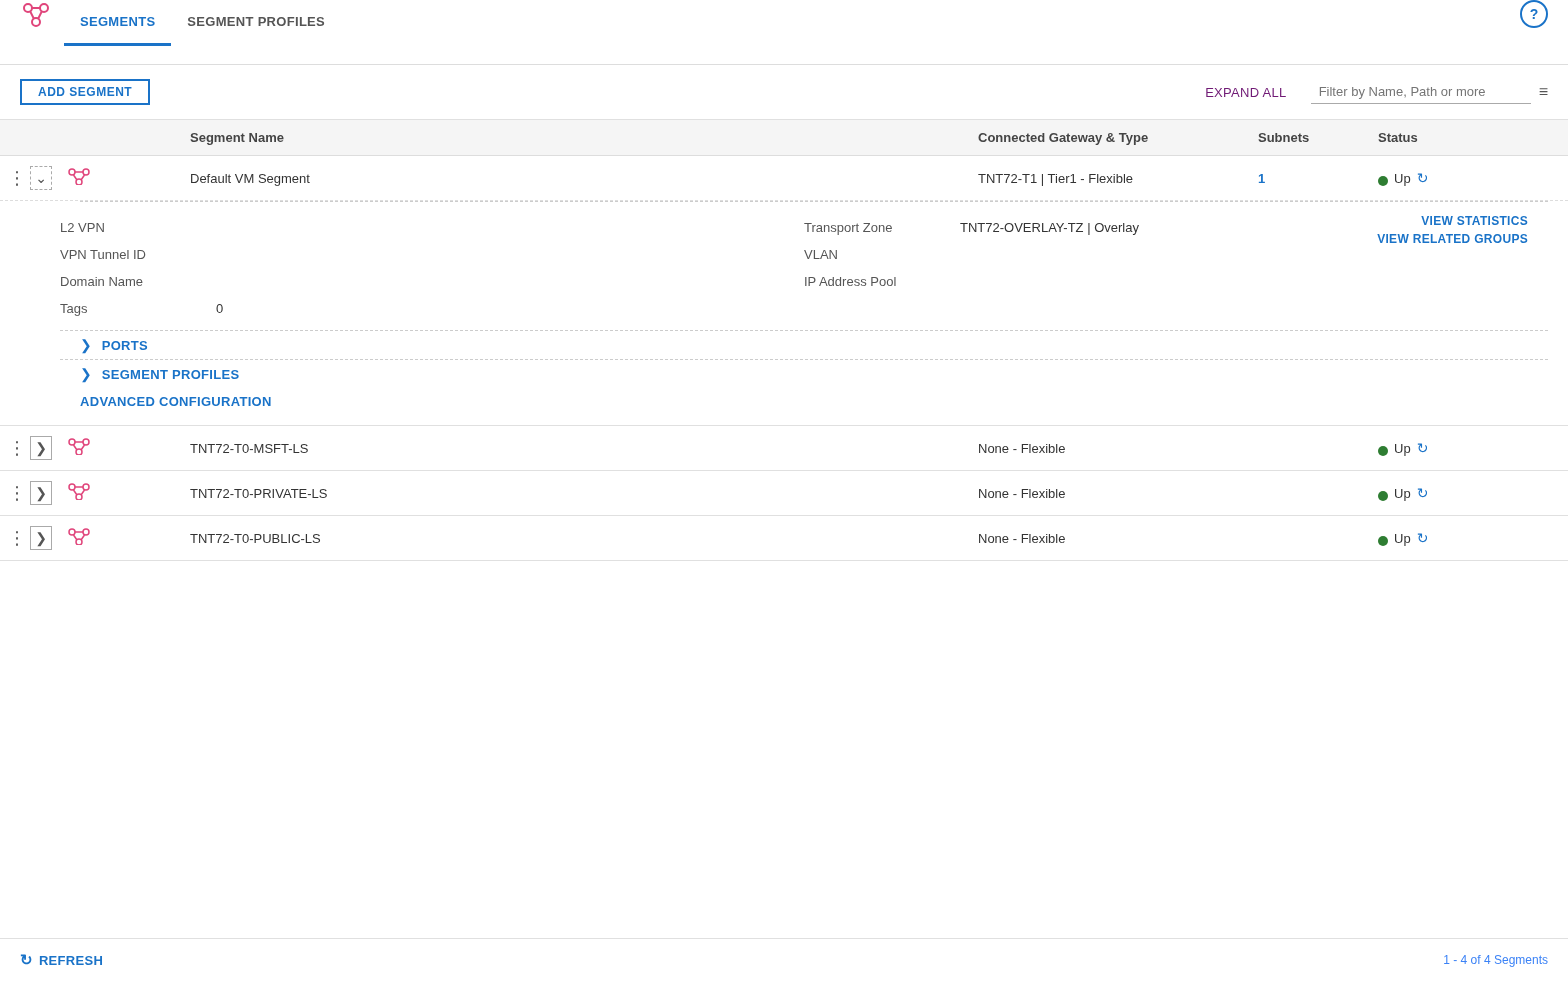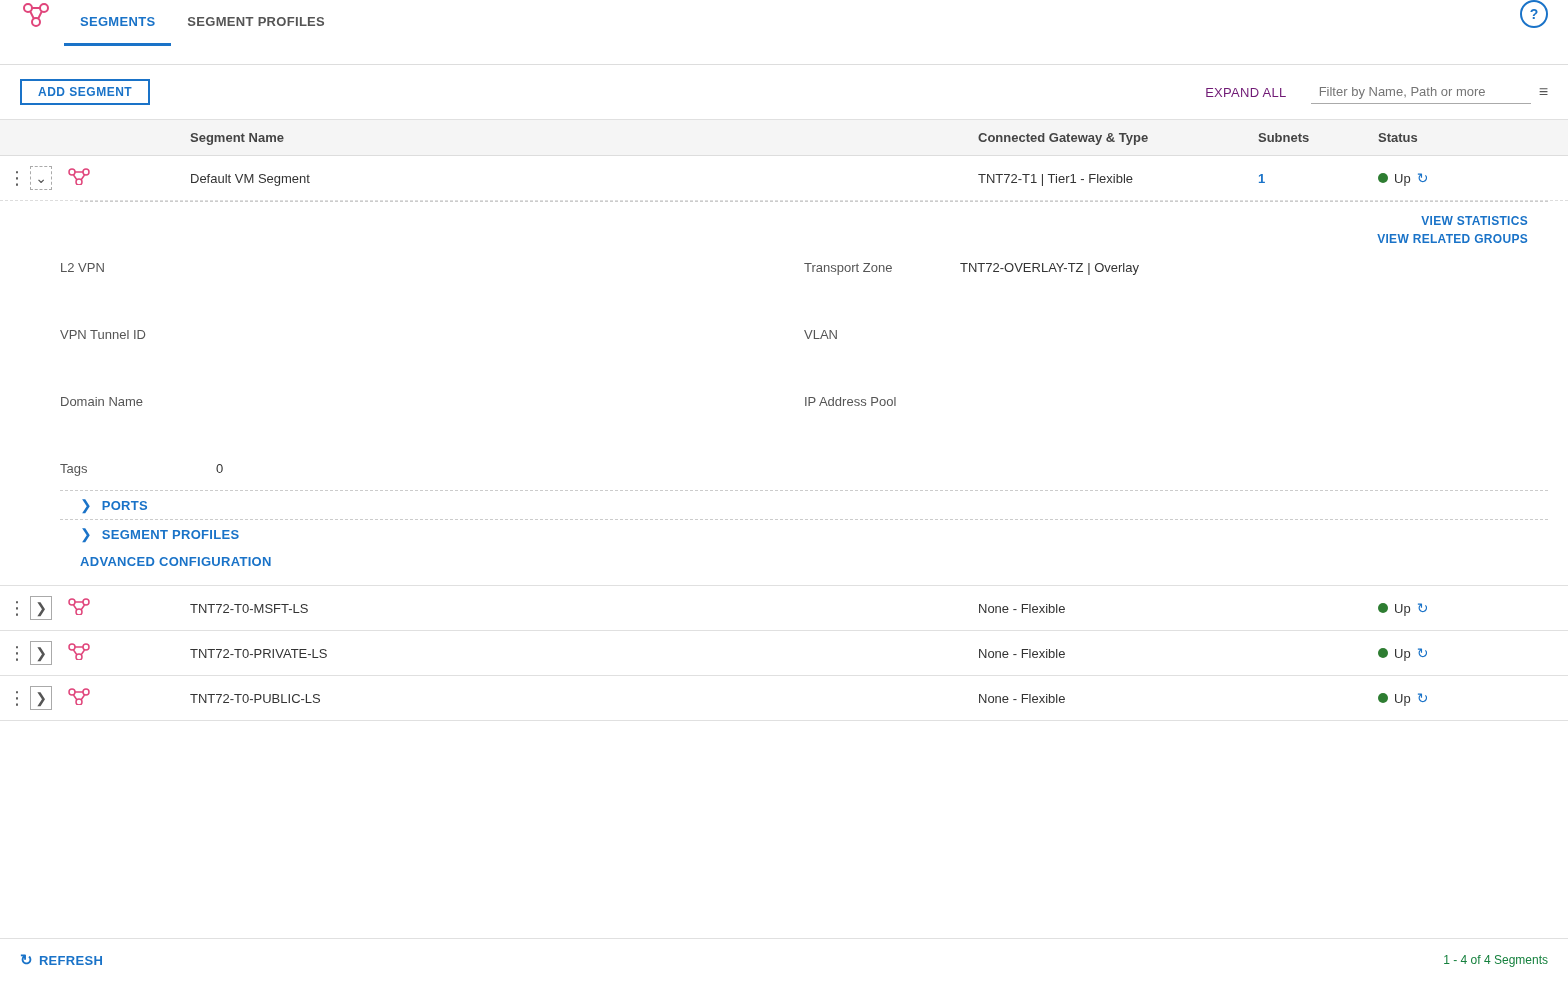--- a/index.html
+++ b/index.html
@@ -67,32 +67,32 @@
     .chevron-btn {
       width: 24px; height: 24px; border: 1px dashed #aaa; display: flex;
       align-items: center; justify-content: center; cursor: pointer;
       background: none; color: #555; font-size: 14px;
     }
     .chevron-btn.solid-border { border: 1px solid #aaa; }
     .segment-icon { color: #e0457b; font-size: 18px; padding: 0 8px; }
     .segment-name { font-size: 13px; color: #333; padding: 0 10px; }
     .gateway-type { font-size: 13px; color: #333; padding: 0 10px; }
     .subnets-count { font-size: 13px; color: #1a73c8; font-weight: bold; padding: 0 10px; }
-    .status-cell { display: flex; align-items: center; gap: 6px; padding: 0 10px; }
+    .status-cell { display: flex; align-items: flex-end; gap: 6px; padding: 0 10px; }
     .status-dot { width: 10px; height: 10px; border-radius: 50%; background: #2e7d32; }
     .status-text { color: #333; font-size: 13px; }
     .refresh-icon { color: #1a73c8; cursor: pointer; font-size: 14px; }
 
     
     .row-detail {
       background: #fff; padding: 0 0 0 60px;
       border-top: 1px dashed #ddd;
     }
     .detail-item { padding: 6px 0; display: flex; align-items: baseline; gap: 16px; }
-    .detail-label { color: #555; font-size: 13px; min-width: 140px; margin-top: 40px; }
+    .detail-label { color: #555; font-size: 13px; min-width: 140px; }
     .detail-value { color: #333; font-size: 13px; }
 
     .sub-section {
       padding: 6px 20px; display: flex; align-items: center; gap: 10px; cursor: pointer;
     }
     .sub-section-chevron { color: #1a73c8; font-size: 14px; }
     .sub-section-label { color: #1a73c8; font-weight: bold; font-size: 13px; letter-spacing: 0.3px; }
 
     .advanced-link {
       padding: 6px 28px 16px 20px; color: #1a73c8; font-weight: bold;
@@ -106,21 +106,21 @@
     .bottom-bar {
       display: flex; align-items: center; padding: 12px 20px;
       border-top: 1px solid #e0e0e0; background: #fff;
       position: fixed; bottom: 0; left: 0; right: 0;
     }
     .refresh-btn {
       display: flex; align-items: center; gap: 6px;
       color: #1a73c8; font-weight: bold; font-size: 13px; cursor: pointer;
       background: none; border: none; letter-spacing: 0.3px;
     }
-    .pagination-text { margin-left: auto; color: #15803d; font-size: 12px; }
+    .pagination-text { margin-left: auto; color: #3b82f6; font-size: 12px; }
   </style>
 </head>
 <body>
 
 <div class="top-nav">
   <div class="nav-logo">
     <svg width="32" height="28" viewBox="0 0 32 28">
       <circle cx="8" cy="8" r="4" fill="none" stroke="#e0457b" stroke-width="2"></circle>
       <circle cx="24" cy="8" r="4" fill="none" stroke="#e0457b" stroke-width="2"></circle>
       <circle cx="16" cy="22" r="4" fill="none" stroke="#e0457b" stroke-width="2"></circle>

